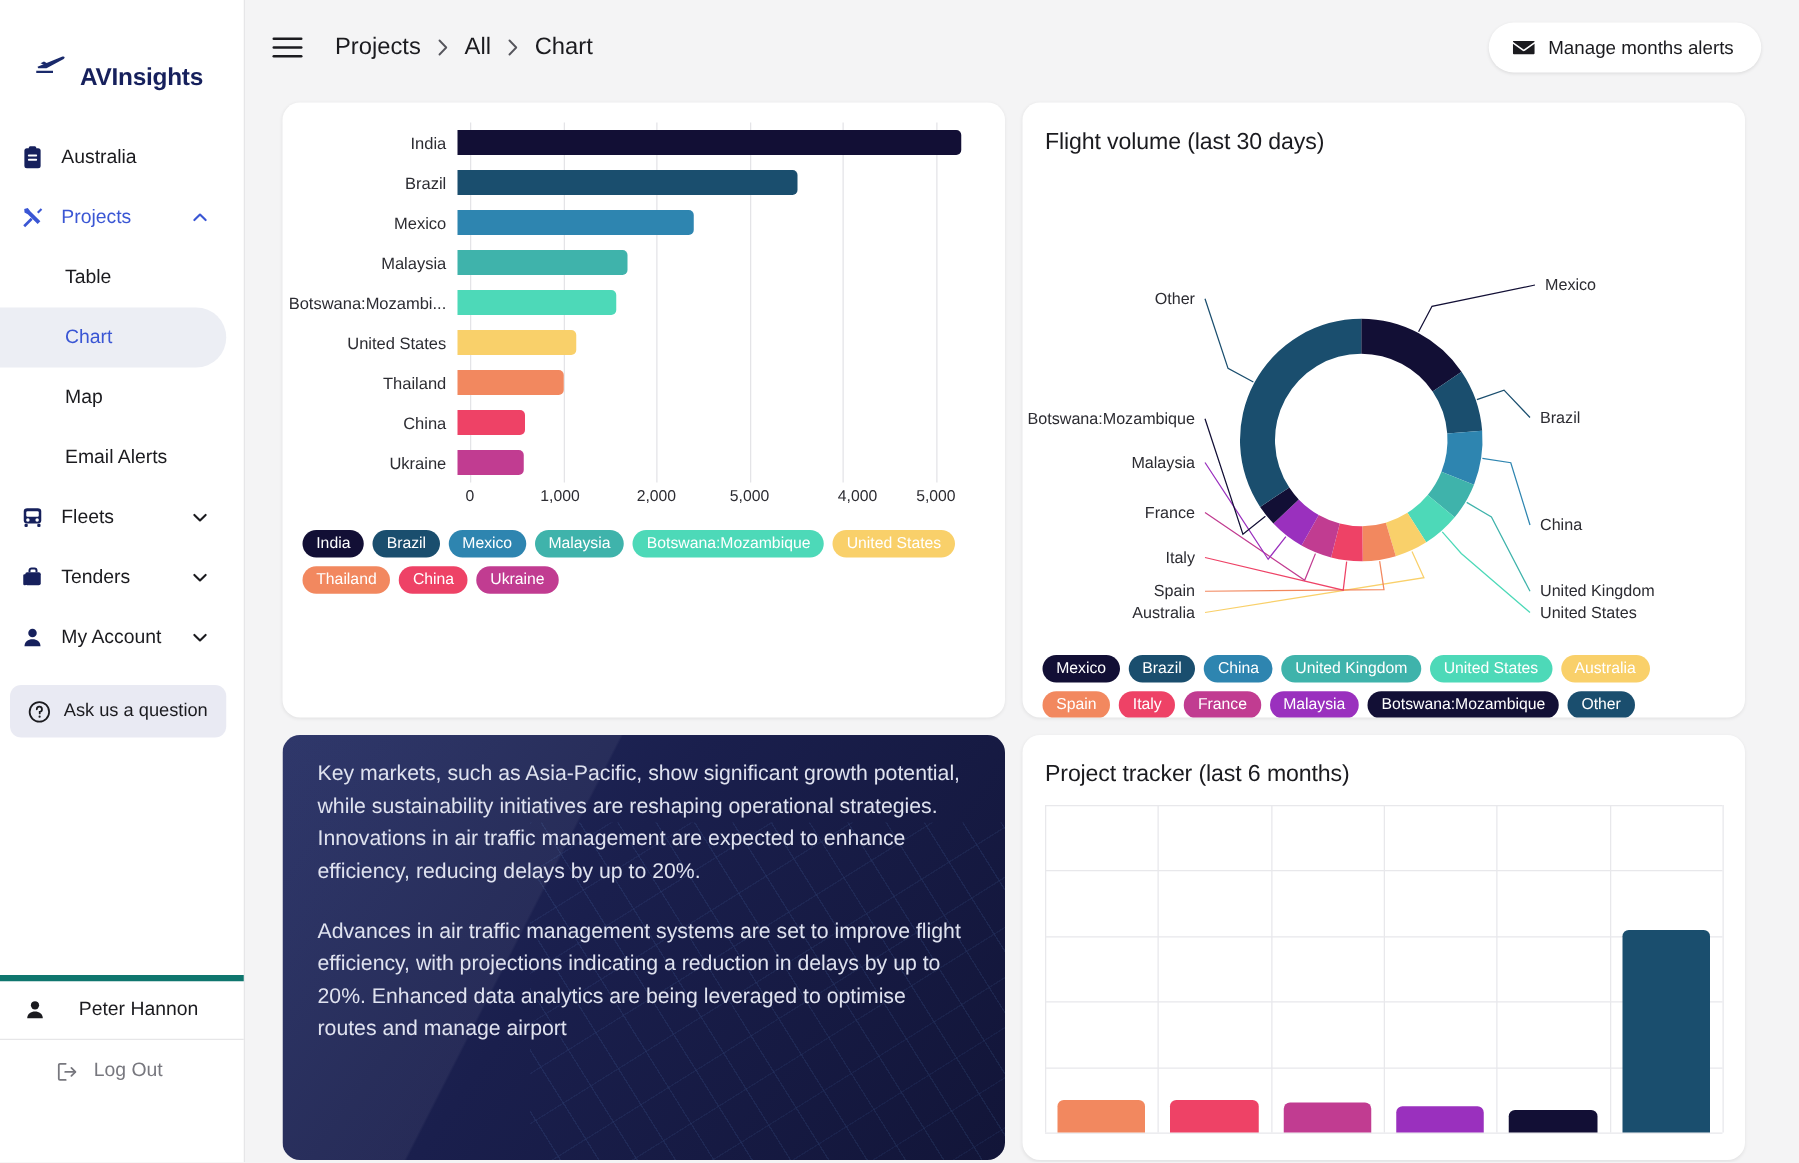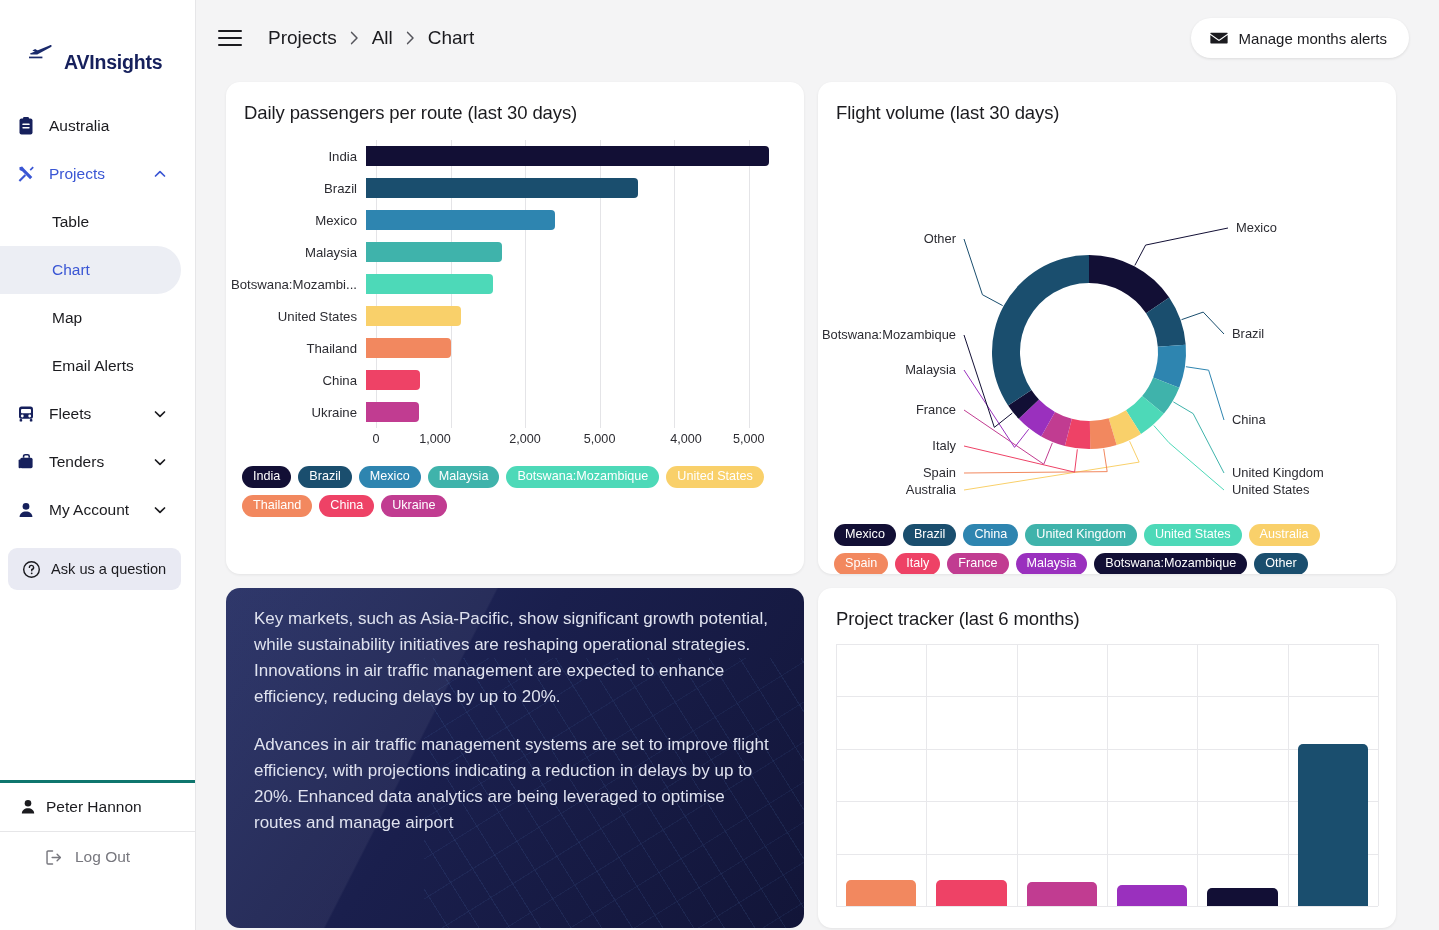--- a/index.html
+++ b/index.html
@@ -56,23 +56,23 @@
     height: 42px; border-radius: 9px;
     background: #e9eaf3;
     display: flex; align-items: center; gap: 10px;
     padding-left: 14px; cursor: pointer;
     font-size: 14.6px; color: #1b1b1f;
   }
   .ask-btn .qico { width: 19px; height: 19px; flex: 0 0 19px; color: #1b1b1f; }
 
   .sb-spacer { flex: 1 1 auto; }
   .sb-user {
-    display: flex; align-items: center; gap: 8px;
+    display: flex; align-items: center; gap: 25px;
     height: 52px; padding-left: 18px;
-    border-top: 3px solid #0f766e;
+    border-top: 5px solid #0f766e;
     border-bottom: 1px solid #e6e6e8;
     font-size: 15.5px; color: #1b1b1f; cursor: pointer;
   }
   .sb-user .uico { width: 20px; height: 20px; flex:0 0 20px; color: #1b1b1f; }
   .sb-logout {
     display: flex; align-items: center; gap: 12px;
     height: 50px; padding-left: 44px;
     font-size: 15.5px; color: #77777e; cursor: pointer;
   }
   .sb-logout .lico { width: 19px; height: 19px; flex:0 0 19px; color: #77777e; }
@@ -326,21 +326,20 @@
           <path fill="currentColor" d="M1 2.2 h18 a0.6 0.6 0 0 1 0.45 1 L10.4 9.6 a0.7 0.7 0 0 1 -0.8 0 L0.55 3.2 A0.6 0.6 0 0 1 1 2.2 Z"></path>
           <path fill="currentColor" d="M0.4 4.7 L9 10.9 a1.7 1.7 0 0 0 2 0 l8.6 -6.2 V13.2 a0.8 0.8 0 0 1 -0.8 0.8 H1.2 a0.8 0.8 0 0 1 -0.8 -0.8 Z"></path>
         </svg>
         <span>Manage months alerts</span>
       </div>
     </header>
 
     <div class="grid">
 
       <div class="card card-h1">
-        <div class="card-title">Daily passengers per route (last 30 days)</div>
 
         <div class="hbar-wrap">
           <div class="hgrid" id="hgrid">
               <i style="left: 0px;"></i>
               <i style="left: 74.5455px;"></i>
               <i style="left: 149.091px;"></i>
               <i style="left: 223.636px;"></i>
               <i style="left: 298.182px;"></i>
               <i style="left: 372.727px;"></i>
             </div>
@@ -395,21 +394,21 @@
               </div>
               <div class="hbar-row">
                 <div class="hbar-label">Ukraine</div>
                 <div class="hbar-track">
                   <div class="hbar-fill" title="Ukraine: 710" style="width: 52.9273px; background: rgb(193, 60, 145);"></div>
                 </div>
               </div>
             </div>
           <div class="haxis" id="haxis">
               <span style="left: 0px;">0</span>
-              <span style="left: 59px;">1,000</span>
+              <span style="left: 72px;">1,000</span>
               <span style="left: 149.091px;">2,000</span>
               <span style="left: 223.636px;">5,000</span>
               <span style="left: 310px;">4,000</span>
               <span style="left: 372.727px;">5,000</span>
             </div>
         </div>
 
         <div class="pills" id="legend1">
             <span class="pill" style="background: rgb(18, 15, 53);">India</span>
             <span class="pill" style="background: rgb(26, 78, 110);">Brazil</span>

